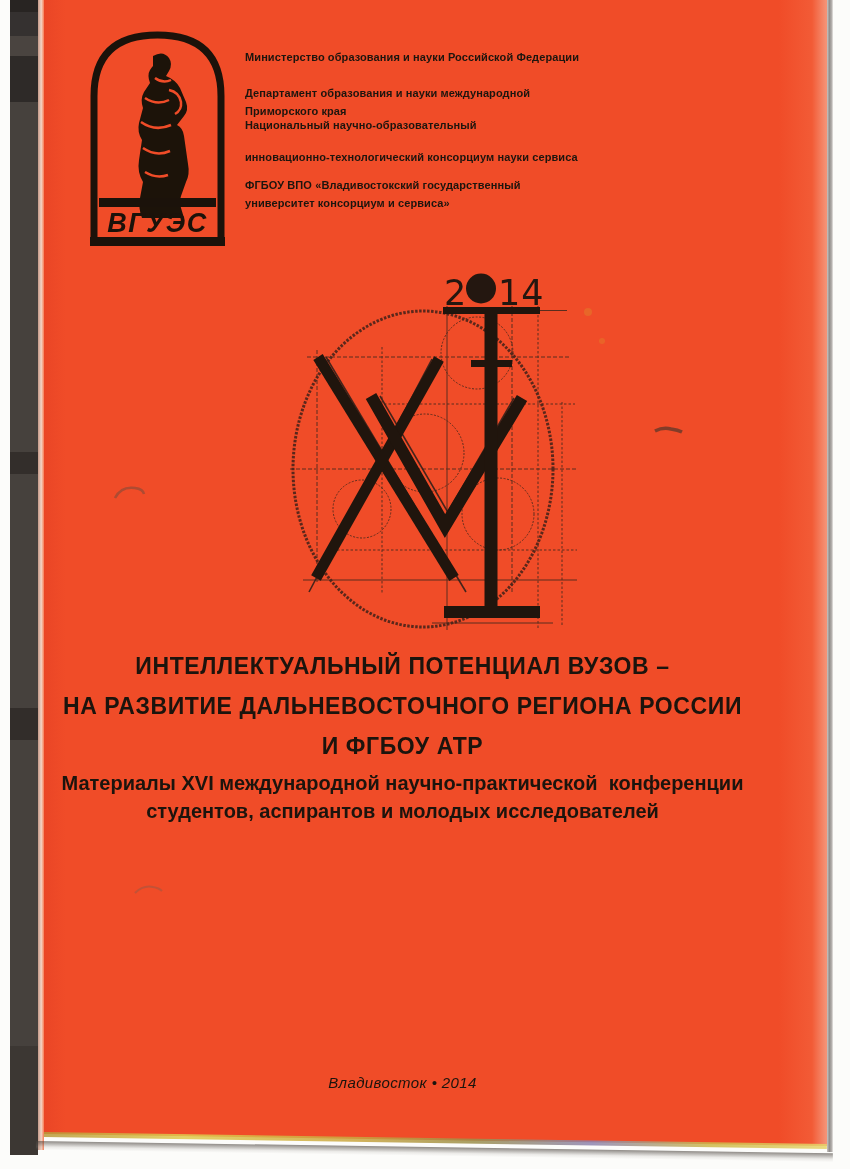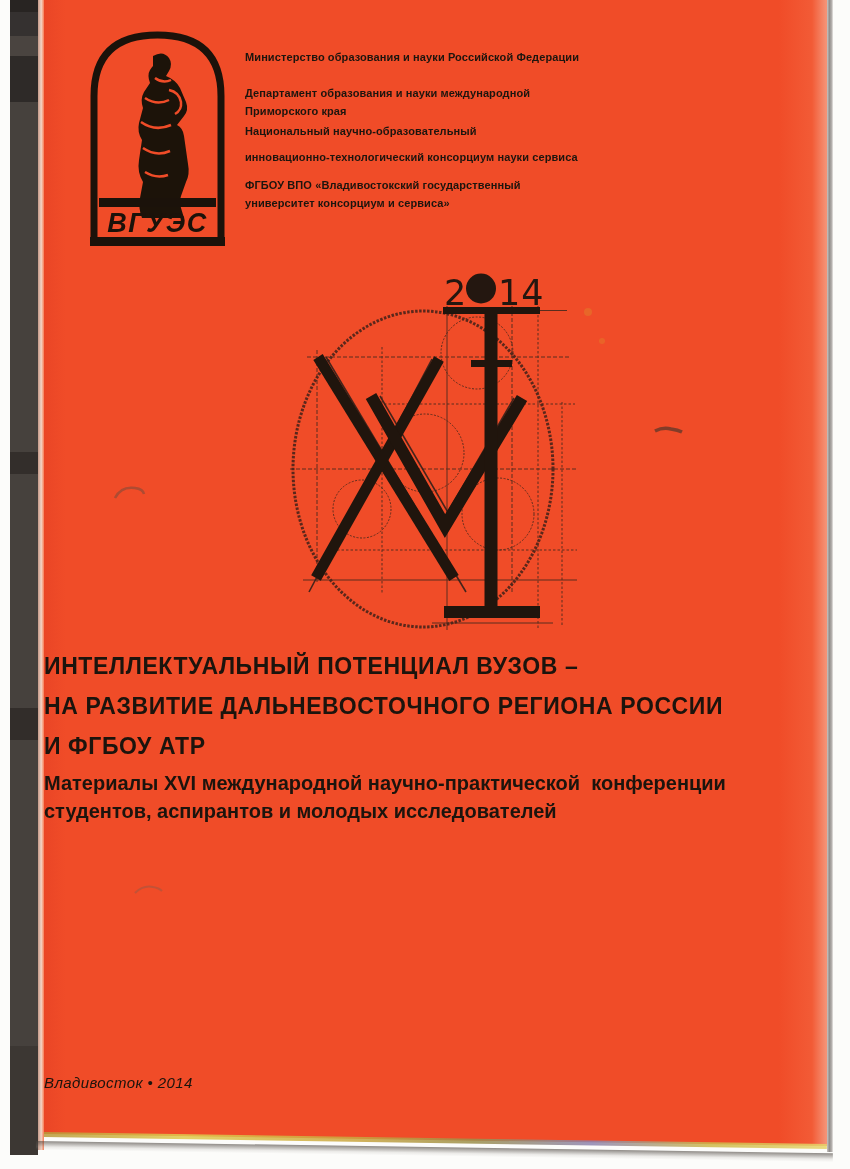--- a/index.html
+++ b/index.html
@@ -53,21 +53,21 @@
   }
 
   
   .org-line{
     position:absolute;left:201px;width:560px;
     font-size:11px;font-weight:bold;line-height:18px;
     color:#1d150e;letter-spacing:.1px;
   }
 
   
-  .ctr{position:absolute;left:0;width:717px;color:#1c140d;}
+  .ctr{position:absolute;left:0;width:717px;text-align:center;color:#1c140d;}
   .title-line{font-size:23px;font-weight:bold;letter-spacing:.6px;line-height:40px;}
   .subtitle-line{font-size:20px;font-weight:bold;line-height:27.5px;white-space:pre-wrap;}
   .volume{font-size:26px;font-weight:400;letter-spacing:1px;}
   .imprint{font-size:15px;font-style:italic;font-weight:400;letter-spacing:.4px;}
 </style>
 </head>
 <body>
 
 <div class="abs edge-strip"></div>
 <div class="abs edge-highlight"></div>
@@ -86,21 +86,21 @@
       <path d="M84,64 q10,2 12,12 q1,8 -6,12" fill="none" stroke="#f04c28" stroke-width="2.5"></path>
     </g>
     <rect x="14" y="172" width="117" height="9" fill="#1b120a"></rect>
     <text x="72.5" y="206" text-anchor="middle" font-family="Liberation Sans, sans-serif" font-size="27" font-weight="bold" font-style="italic" letter-spacing="1.5" fill="#1b120a">ВГУЭС</text>
   </svg>
 
   <div>
     <div class="org-line" style="top:48px">Министерство образования и науки Российской Федерации</div>
     <div class="org-line" style="top:84px">Департамент образования и науки международной</div>
     <div class="org-line" style="top:102px">Приморского края</div>
-    <div class="org-line" style="top:122px">Национальный научно-образовательный</div>
+    <div class="org-line" style="top:116px">Национальный научно-образовательный</div>
     <div class="org-line" style="top:148px">инновационно-технологический консорциум науки сервиса</div>
     <div class="org-line" style="top:176px">ФГБОУ ВПО «Владивостокский государственный</div>
     <div class="org-line" style="top:194px">университет консорциум и сервиса»</div>
   </div>
 
   <svg class="abs" style="left:241px;top:262px;" width="300" height="380" viewBox="0 0 300 380">
 
     <g stroke="#40281c" stroke-width="1" opacity=".85" fill="none">
       <line x1="32" y1="88" x2="32" y2="322" stroke-dasharray="4 2"></line>
       <line x1="97" y1="85" x2="97" y2="332" stroke-dasharray="2.5 2"></line>

